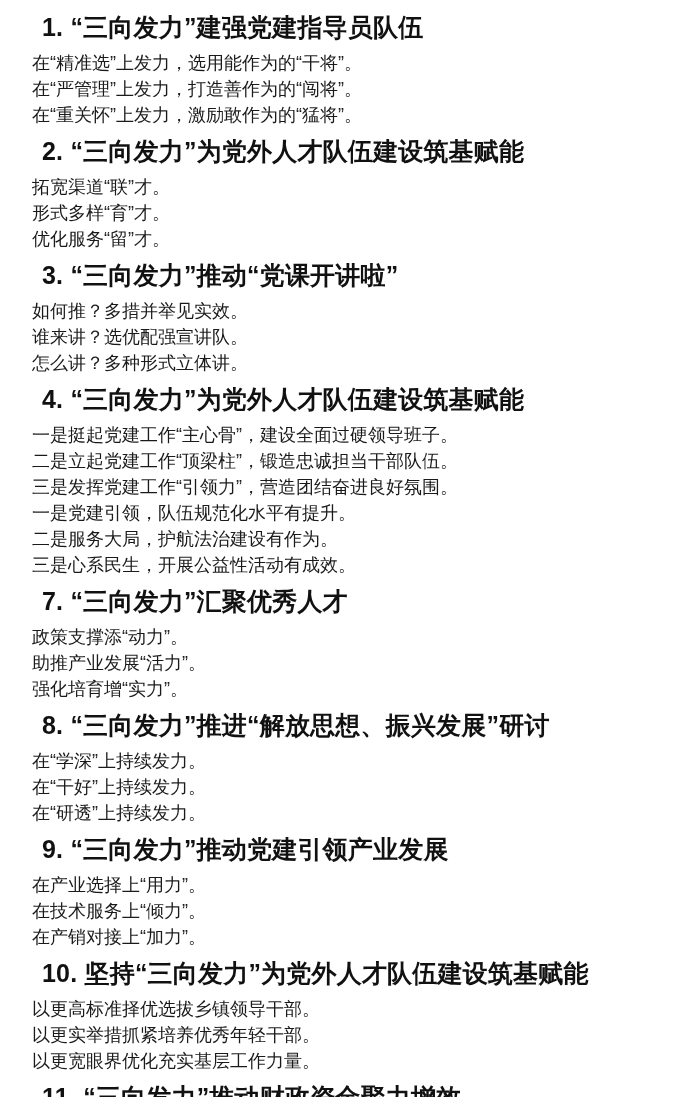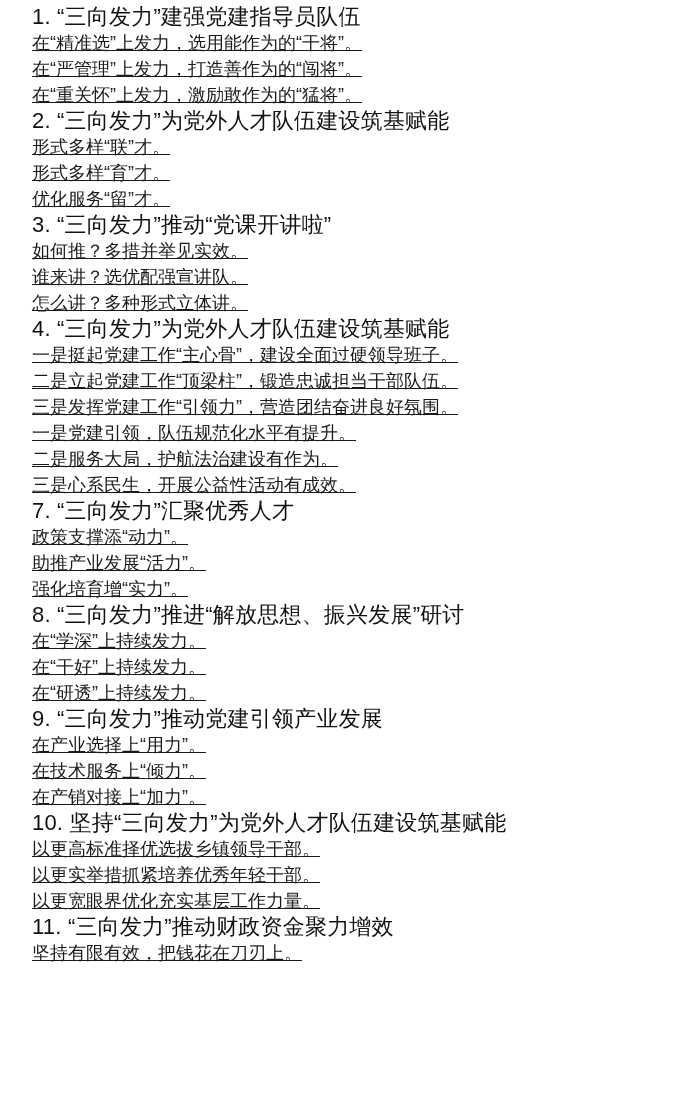--- a/index.html
+++ b/index.html
@@ -16,53 +16,52 @@
   }
   .doc {
     width: 693px;
     padding: 4px 10px 0 32px;
     box-sizing: border-box;
   }
   .entry {
     margin: 0;
   }
   .heading {
-    font-size: 22px;
-    font-weight: normal;
+    font-size: 25px;
+    font-weight: bold;
     line-height: 26px;
     letter-spacing: 0.2px;
-    margin: 0;
+    margin: 10px;
     color: #111111;
     white-space: nowrap;
   }
   .heading .num {
     font-family: "Liberation Sans", "DejaVu Sans", sans-serif;
   }
   .line {
     font-size: 18px;
     line-height: 26px;
     margin: 0;
     color: #1a1a1a;
     white-space: nowrap;
-    text-decoration: underline;
   }
 </style>
 </head>
 <body>
 
 <div class="doc">
     <div class="entry">
       <div class="heading"><span class="num">1.</span>&nbsp;<span>“三向发力”建强党建指导员队伍</span></div>
       <div class="line">在“精准选”上发力，选用能作为的“干将”。</div>
       <div class="line">在“严管理”上发力，打造善作为的“闯将”。</div>
       <div class="line">在“重关怀”上发力，激励敢作为的“猛将”。</div>
     </div>
     <div class="entry">
       <div class="heading"><span class="num">2.</span>&nbsp;<span>“三向发力”为党外人才队伍建设筑基赋能</span></div>
-      <div class="line">形式多样“联”才。</div>
+      <div class="line">拓宽渠道“联”才。</div>
       <div class="line">形式多样“育”才。</div>
       <div class="line">优化服务“留”才。</div>
     </div>
     <div class="entry">
       <div class="heading"><span class="num">3.</span>&nbsp;<span>“三向发力”推动“党课开讲啦”</span></div>
       <div class="line">如何推？多措并举见实效。</div>
       <div class="line">谁来讲？选优配强宣讲队。</div>
       <div class="line">怎么讲？多种形式立体讲。</div>
     </div>
     <div class="entry">

